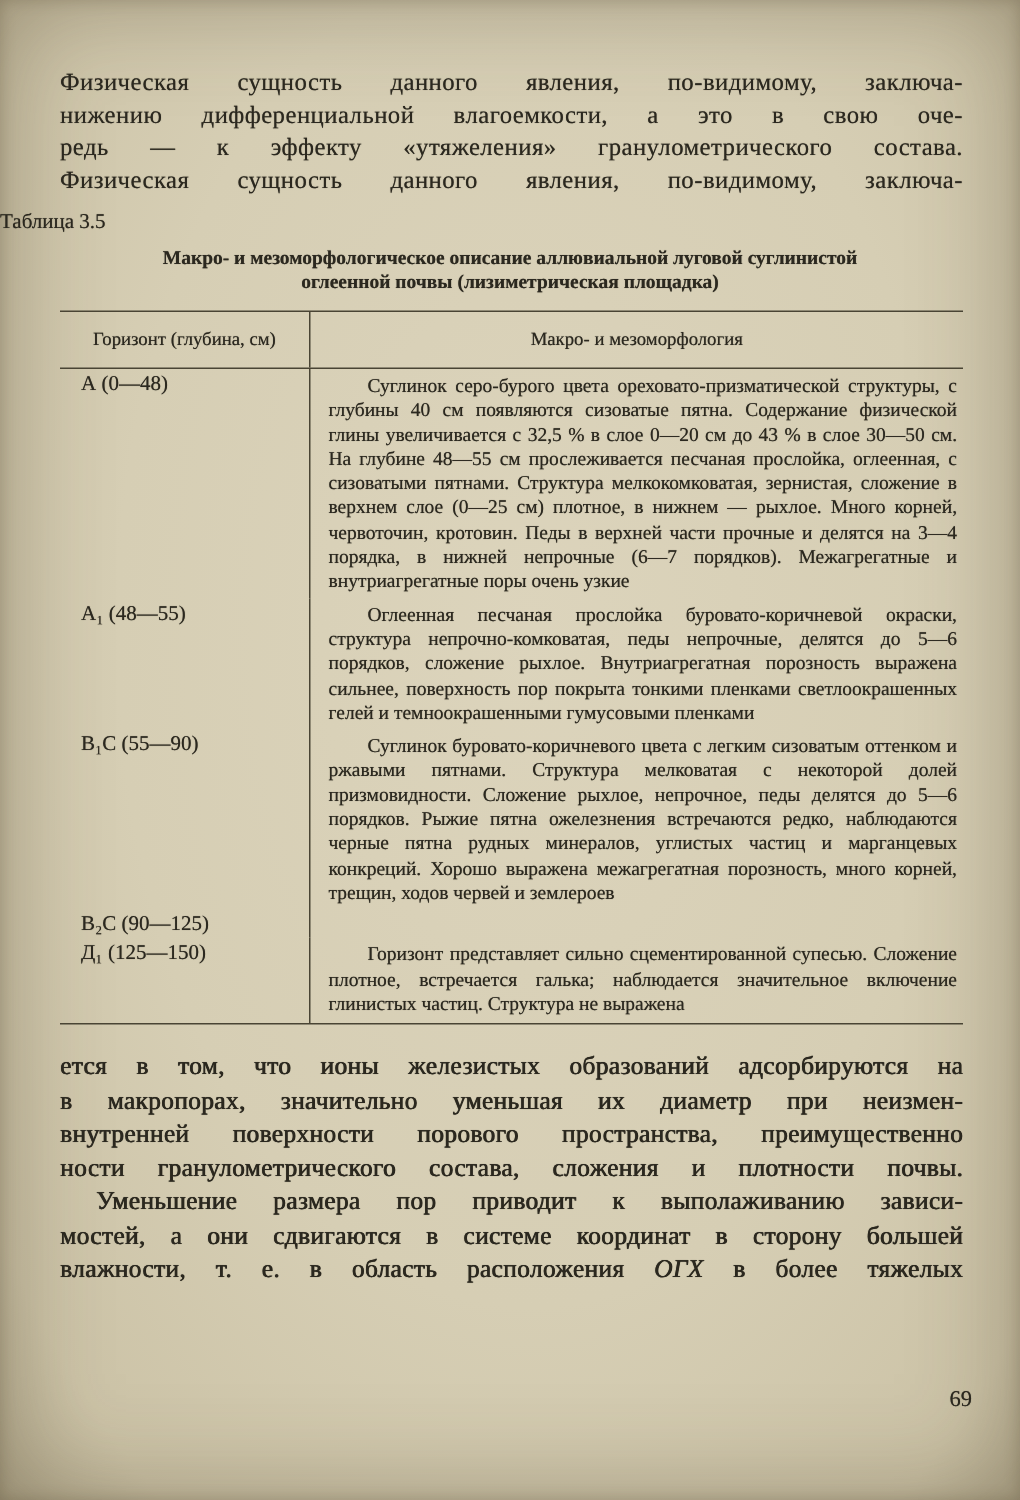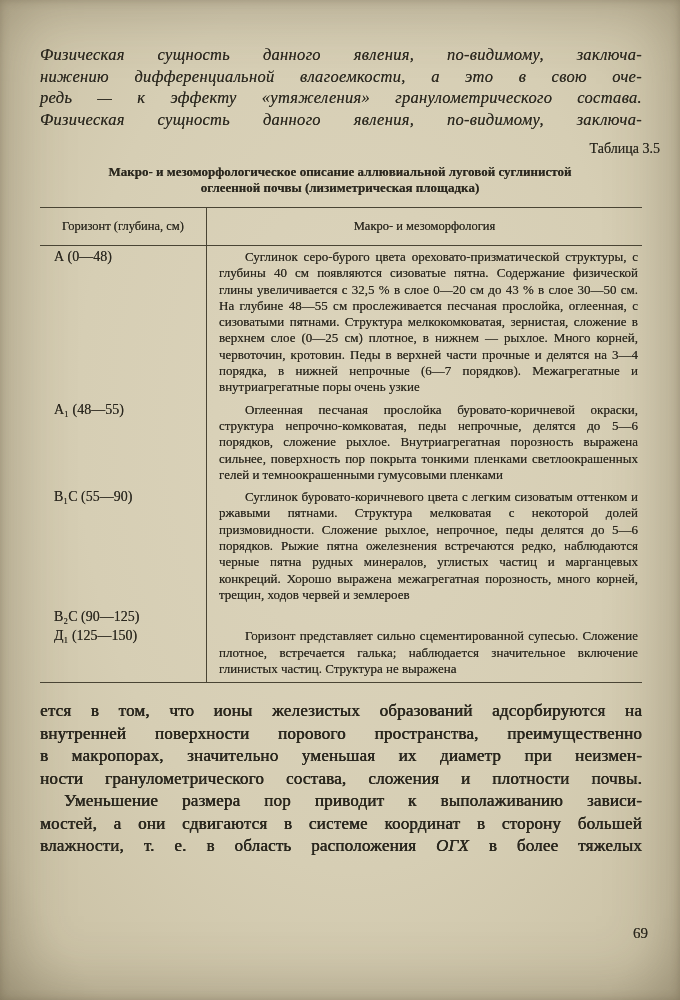--- a/index.html
+++ b/index.html
@@ -19,31 +19,29 @@
     color:var(--ink);
     font-family:"Liberation Serif","DejaVu Serif",serif;
     text-shadow:0 0 .5px rgba(43,40,31,.75);
   }
   
   .intro{
     padding:44px 38px 0 40px;
     font-size:16.5px;
     line-height:21.5px;
     letter-spacing:.3px;
-    font-style:italic;
   }
   .jline{
     text-align:justify;
     text-align-last:justify;
     text-justify:inter-word;
   }
   
   .tbl-caption{
-    padding:11px 20px 0 0;
-    text-align:right;
+    padding:11px 42px 0 0;
     font-size:14px;
   }
   .tbl-title{
     margin-top:7px;
     text-align:center;
     font-weight:bold;
     font-size:13px;
     line-height:16px;
     padding:0 40px;
   }
@@ -145,22 +143,22 @@
       </div>
       <div class="trow">
         <div class="c1">Д₁ (125—150)</div>
         <div class="c2">Горизонт представляет сильно сцементированной супесью. Сложение плотное, встречается галька; наблюдается значительное включение глинистых частиц. Структура не выражена</div>
       </div>
     </div>
   </div>
 
   <div class="outro">
     <div class="jline">ется в том, что ионы железистых образований адсорбируются на</div>
+    <div class="jline">в макропорах, значительно уменьшая их диаметр при неизмен-</div>
     <div class="jline">внутренней поверхности порового пространства, преимущественно</div>
-    <div class="jline">в макропорах, значительно уменьшая их диаметр при неизмен-</div>
     <div class="jline">ности гранулометрического состава, сложения и плотности почвы.</div>
     <div class="jline indent">Уменьшение размера пор приводит к выполаживанию зависи-</div>
     <div class="jline">мостей, а они сдвигаются в системе координат в сторону большей</div>
     <div class="jline"><span>влажности, т. е. в область расположения </span><span class="it">ОГХ</span><span> в более тяжелых</span></div>
   </div>
 
   <div class="page-number">69</div>
 
 </div>
 

